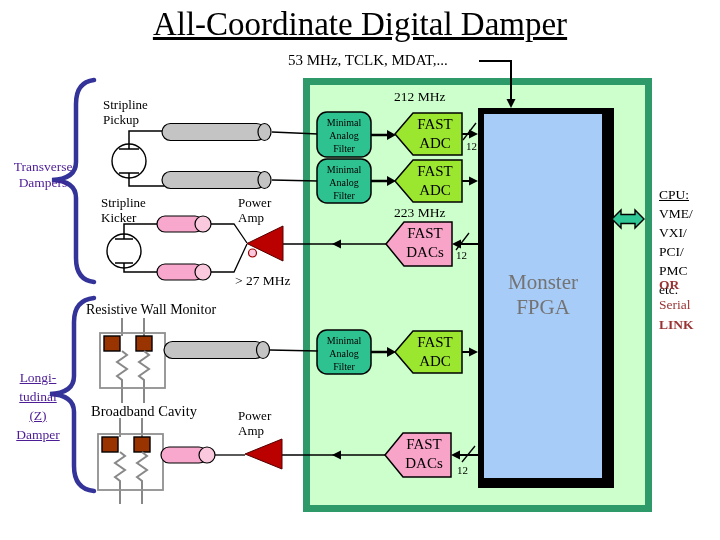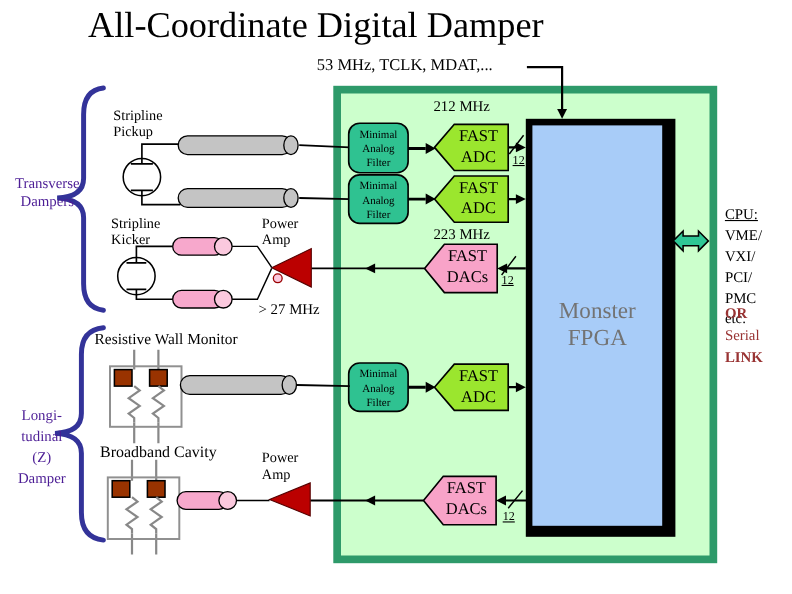--- a/index.html
+++ b/index.html
@@ -1,43 +1,43 @@
 <!DOCTYPE html>
 <html><head>
 <meta charset="utf-8">
 <style>
   html,body{margin:0;padding:0;background:#fff;}
   .stage{position:relative;width:720px;height:540px;background:#ffffff;overflow:hidden;
          font-family:"Liberation Serif", serif;color:#000;}
   .abs{position:absolute;}
   svg{position:absolute;left:0;top:0;}
   .ctr{text-align:center;}
-  .title{left:80px;top:6px;width:560px;font-size:33px;white-space:nowrap;}
+  .title{left:80px;top:6px;width:560px;font-size:33px;text-align:center;white-space:nowrap;text-decoration:underline;}
   .clock{left:288px;top:52px;font-size:15px;white-space:nowrap;}
   .blue-lbl{color:#4c1d95;margin-top:16px;}
   .grp-trans{left:5px;top:143px;width:76px;font-size:13.5px;line-height:16px;}
   .grp-ident{left:5px;top:201px;width:76px;font-size:14px;line-height:17px;}
-  .grp-long{left:2px;top:352px;width:72px;font-size:13.5px;line-height:19px;}
+  .grp-long{left:2px;top:352px;width:72px;font-size:13.5px;line-height:19px;text-decoration:underline;}
   .sm-lbl{font-size:13px;line-height:15px;white-space:nowrap;}
   .pickup-lbl{left:103px;top:97px;}
   .kicker-lbl{left:101px;top:195px;}
   .amp1-lbl{left:238px;top:195px;}
   .amp2-lbl{left:238px;top:408px;}
   .gt27{left:235px;top:273px;font-size:13.5px;white-space:nowrap;}
   .rwm{left:86px;top:302px;font-size:14px;white-space:nowrap;}
   .bbc{left:91px;top:403px;font-size:14.5px;white-space:nowrap;}
   .f212{left:394px;top:89px;font-size:13.5px;white-space:nowrap;}
   .f424{left:394px;top:205px;font-size:13.5px;white-space:nowrap;}
   .filt-txt{width:54px;font-size:10px;line-height:13px;text-align:center;}
   .filt1{left:317px;top:116px;} .filt2{left:317px;top:163px;} .filt3{left:317px;top:334px;}
   .adc-txt{width:56px;font-size:15px;line-height:19px;text-align:center;}
   .adc1{left:407px;top:115px;} .adc2{left:407px;top:162px;} .adc3{left:407px;top:333px;}
   .dac-txt{width:54px;font-size:15px;line-height:19px;text-align:center;}
   .dac1{left:398px;top:224px;} .dac2{left:397px;top:435px;}
-  .b12{font-size:11px;white-space:nowrap;text-decoration:underline;}
+  .b12{font-size:11px;white-space:nowrap;}
   .b12-1{left:466px;top:140px;} .b12-2{left:456px;top:249px;} .b12-3{left:457px;top:464px;}
   .fpga-txt{left:484px;top:270px;width:118px;font-size:21px;line-height:25px;
             text-align:center;color:#737373;}
   .cpu-blk{left:659px;top:145px;font-size:13.5px;line-height:19px;margin-top:40px;}
   .cpu-blk .u{text-decoration:underline;}
   .ser-blk{left:659px;top:275px;font-size:13.5px;line-height:20px;color:#993333;}
   .ser-blk .b{font-weight:bold;}
 </style>
 </head>
 <body>

